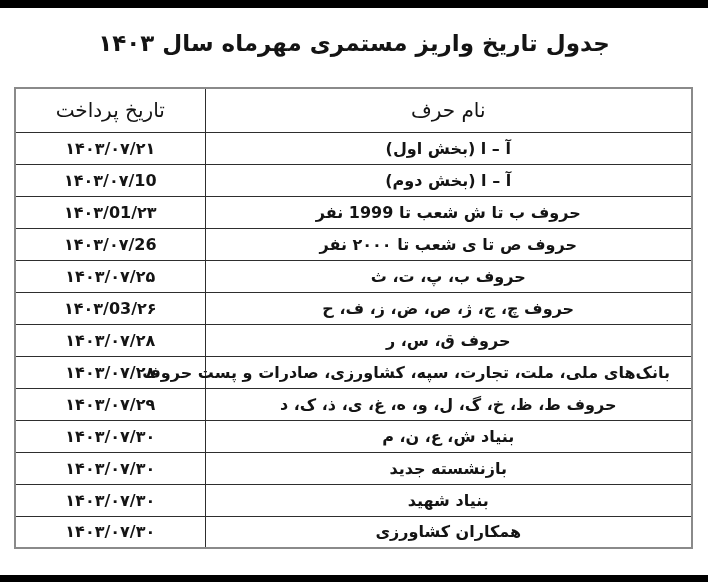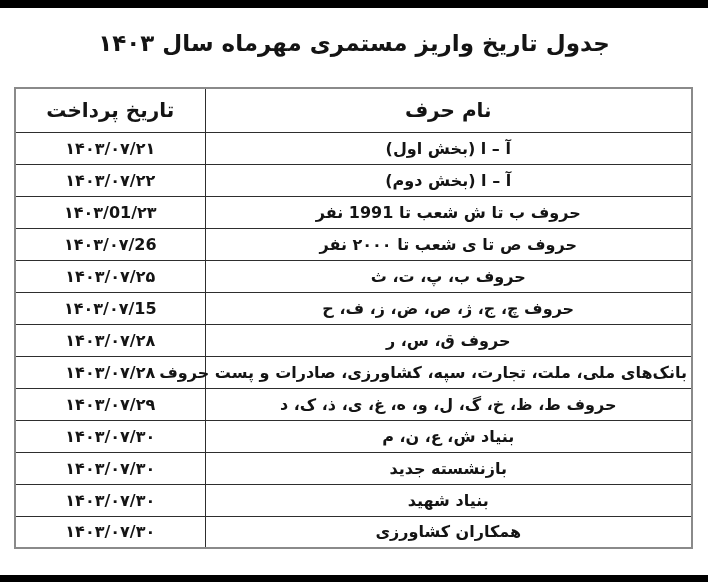--- a/index.html
+++ b/index.html
@@ -49,33 +49,33 @@
   .schedule-table td,
   .schedule-table th{
     border:1px solid var(--border-inner);
   }
   .schedule-table{
     border:2px solid var(--border-outer);
   }
   .schedule-table th{
     height:44px;
     font-size:20px;
-    font-weight:bold;
+    font-weight:normal;
     color:var(--text);
     text-align:center;
     vertical-align:middle;
   }
   .schedule-table td{
     height:32px;
     font-size:16px;
     font-weight:bold;
     color:var(--text);
     text-align:center;
     vertical-align:middle;
-    padding:2px 4px;
+    padding:2px 21px;
     white-space:nowrap;
   }
   col.name-col{width:487px;}
   col.date-col{width:190px;}
 </style>
 </head>
 <body>
 
 <div class="page">
   <div class="edge-bar top"></div>
@@ -93,37 +93,37 @@
         <th>تاریخ پرداخت</th>
       </tr>
     </thead>
     <tbody>
         <tr>
           <td>آ – ا (بخش اول)</td>
           <td>۱۴۰۳/۰۷/۲۱</td>
         </tr>
         <tr>
           <td>آ – ا (بخش دوم)</td>
-          <td>۱۴۰۳/۰۷/۲۲</td>
+          <td>۱۴۰۳/۰۷/10</td>
         </tr>
         <tr>
-          <td>حروف ب تا ش شعب تا 1991 نفر</td>
+          <td>حروف ب تا ش شعب تا 1999 نفر</td>
           <td>۱۴۰۳/01/۲۳</td>
         </tr>
         <tr>
           <td>حروف ص تا ی شعب تا ۲۰۰۰ نفر</td>
           <td>۱۴۰۳/۰۷/26</td>
         </tr>
         <tr>
           <td>حروف ب، پ، ت، ث</td>
           <td>۱۴۰۳/۰۷/۲۵</td>
         </tr>
         <tr>
           <td>حروف چ، ج، ژ، ص، ض، ز، ف، ح</td>
-          <td>۱۴۰۳/۰۷/15</td>
+          <td>۱۴۰۳/03/۲۶</td>
         </tr>
         <tr>
           <td>حروف ق، س، ر</td>
           <td>۱۴۰۳/۰۷/۲۸</td>
         </tr>
         <tr>
           <td>بانک‌های ملی، ملت، تجارت، سپه، کشاورزی، صادرات و پست حروف</td>
           <td>۱۴۰۳/۰۷/۲۸</td>
         </tr>
         <tr>

